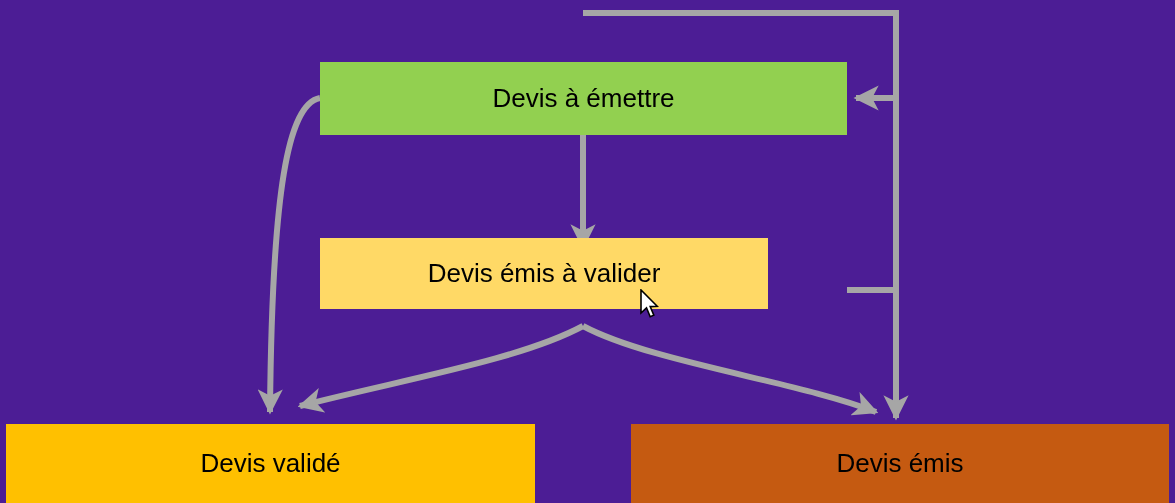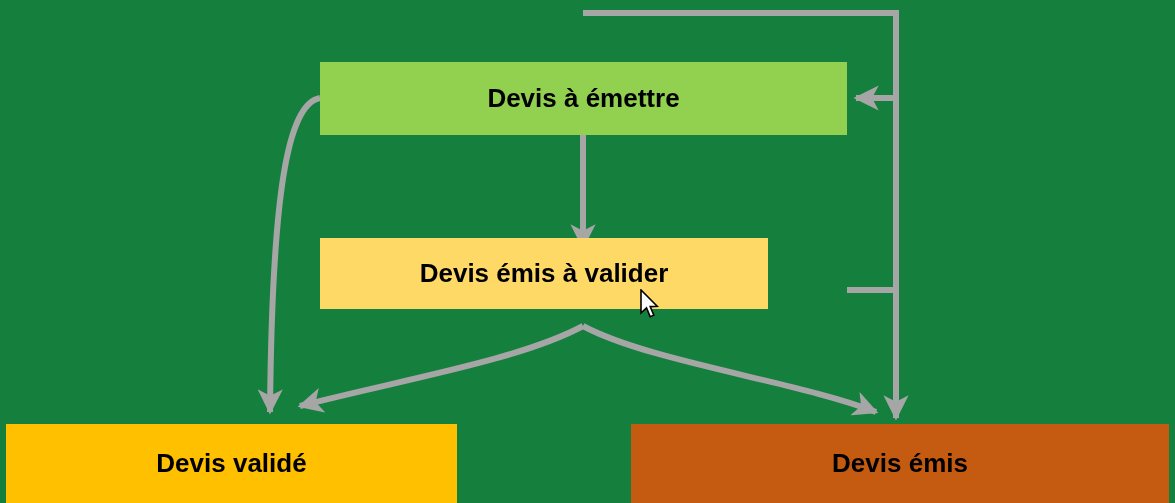--- a/index.html
+++ b/index.html
@@ -7,23 +7,22 @@
     padding: 0;
     background: #ffffff;
   }
   body {
     font-family: "Liberation Sans", sans-serif;
   }
   #diagram-canvas {
     position: relative;
     width: 1175px;
     height: 503px;
-    background: #15803d;
+    background: #4c1d95;
     overflow: hidden;
-    font-weight: bold;
   }
   #connector-layer {
     position: absolute;
     left: 0;
     top: 0;
     width: 1175px;
     height: 503px;
   }
   .node {
     position: absolute;
@@ -49,21 +48,21 @@
   #node-emis-valider {
     left: 320px;
     top: 238px;
     width: 448px;
     height: 71px;
     background: #FFD966;
   }
   #node-valide {
     left: 6px;
     top: 424px;
-    width: 451px;
+    width: 529px;
     height: 79px;
     background: #FFC000;
   }
   #node-solde {
     left: 631px;
     top: 424px;
     width: 538px;
     height: 79px;
     background: #C55A11;
   }

